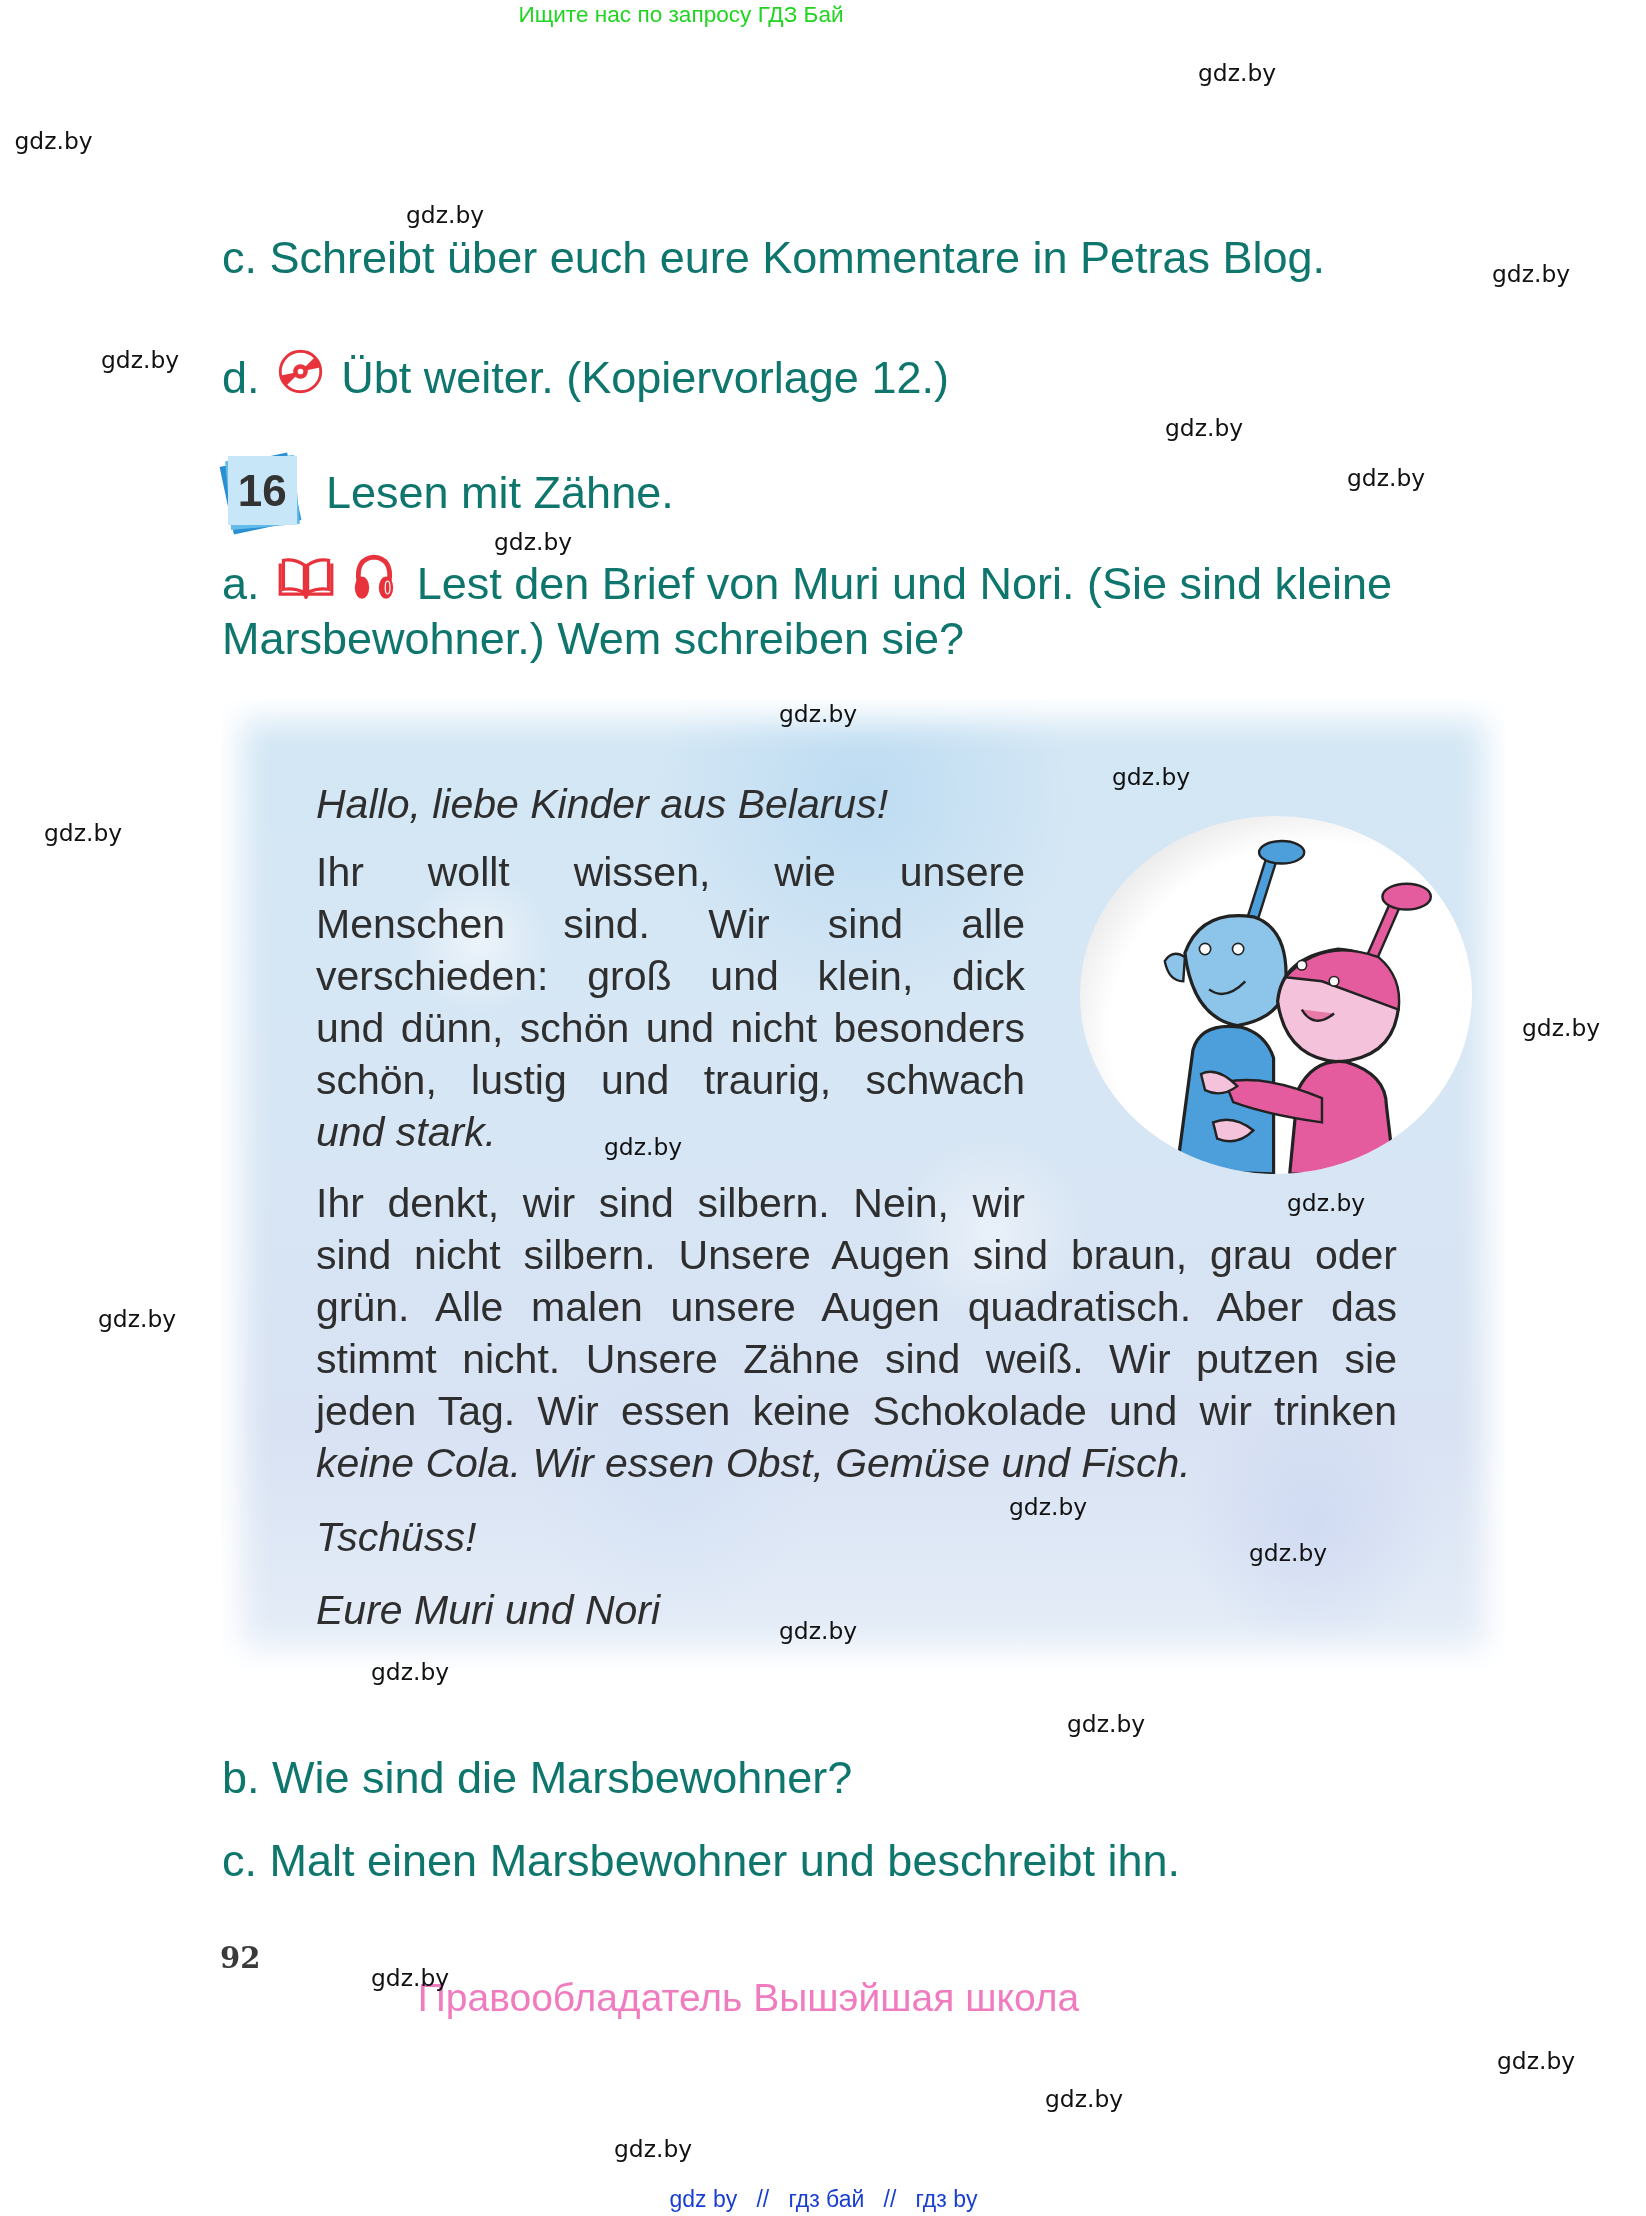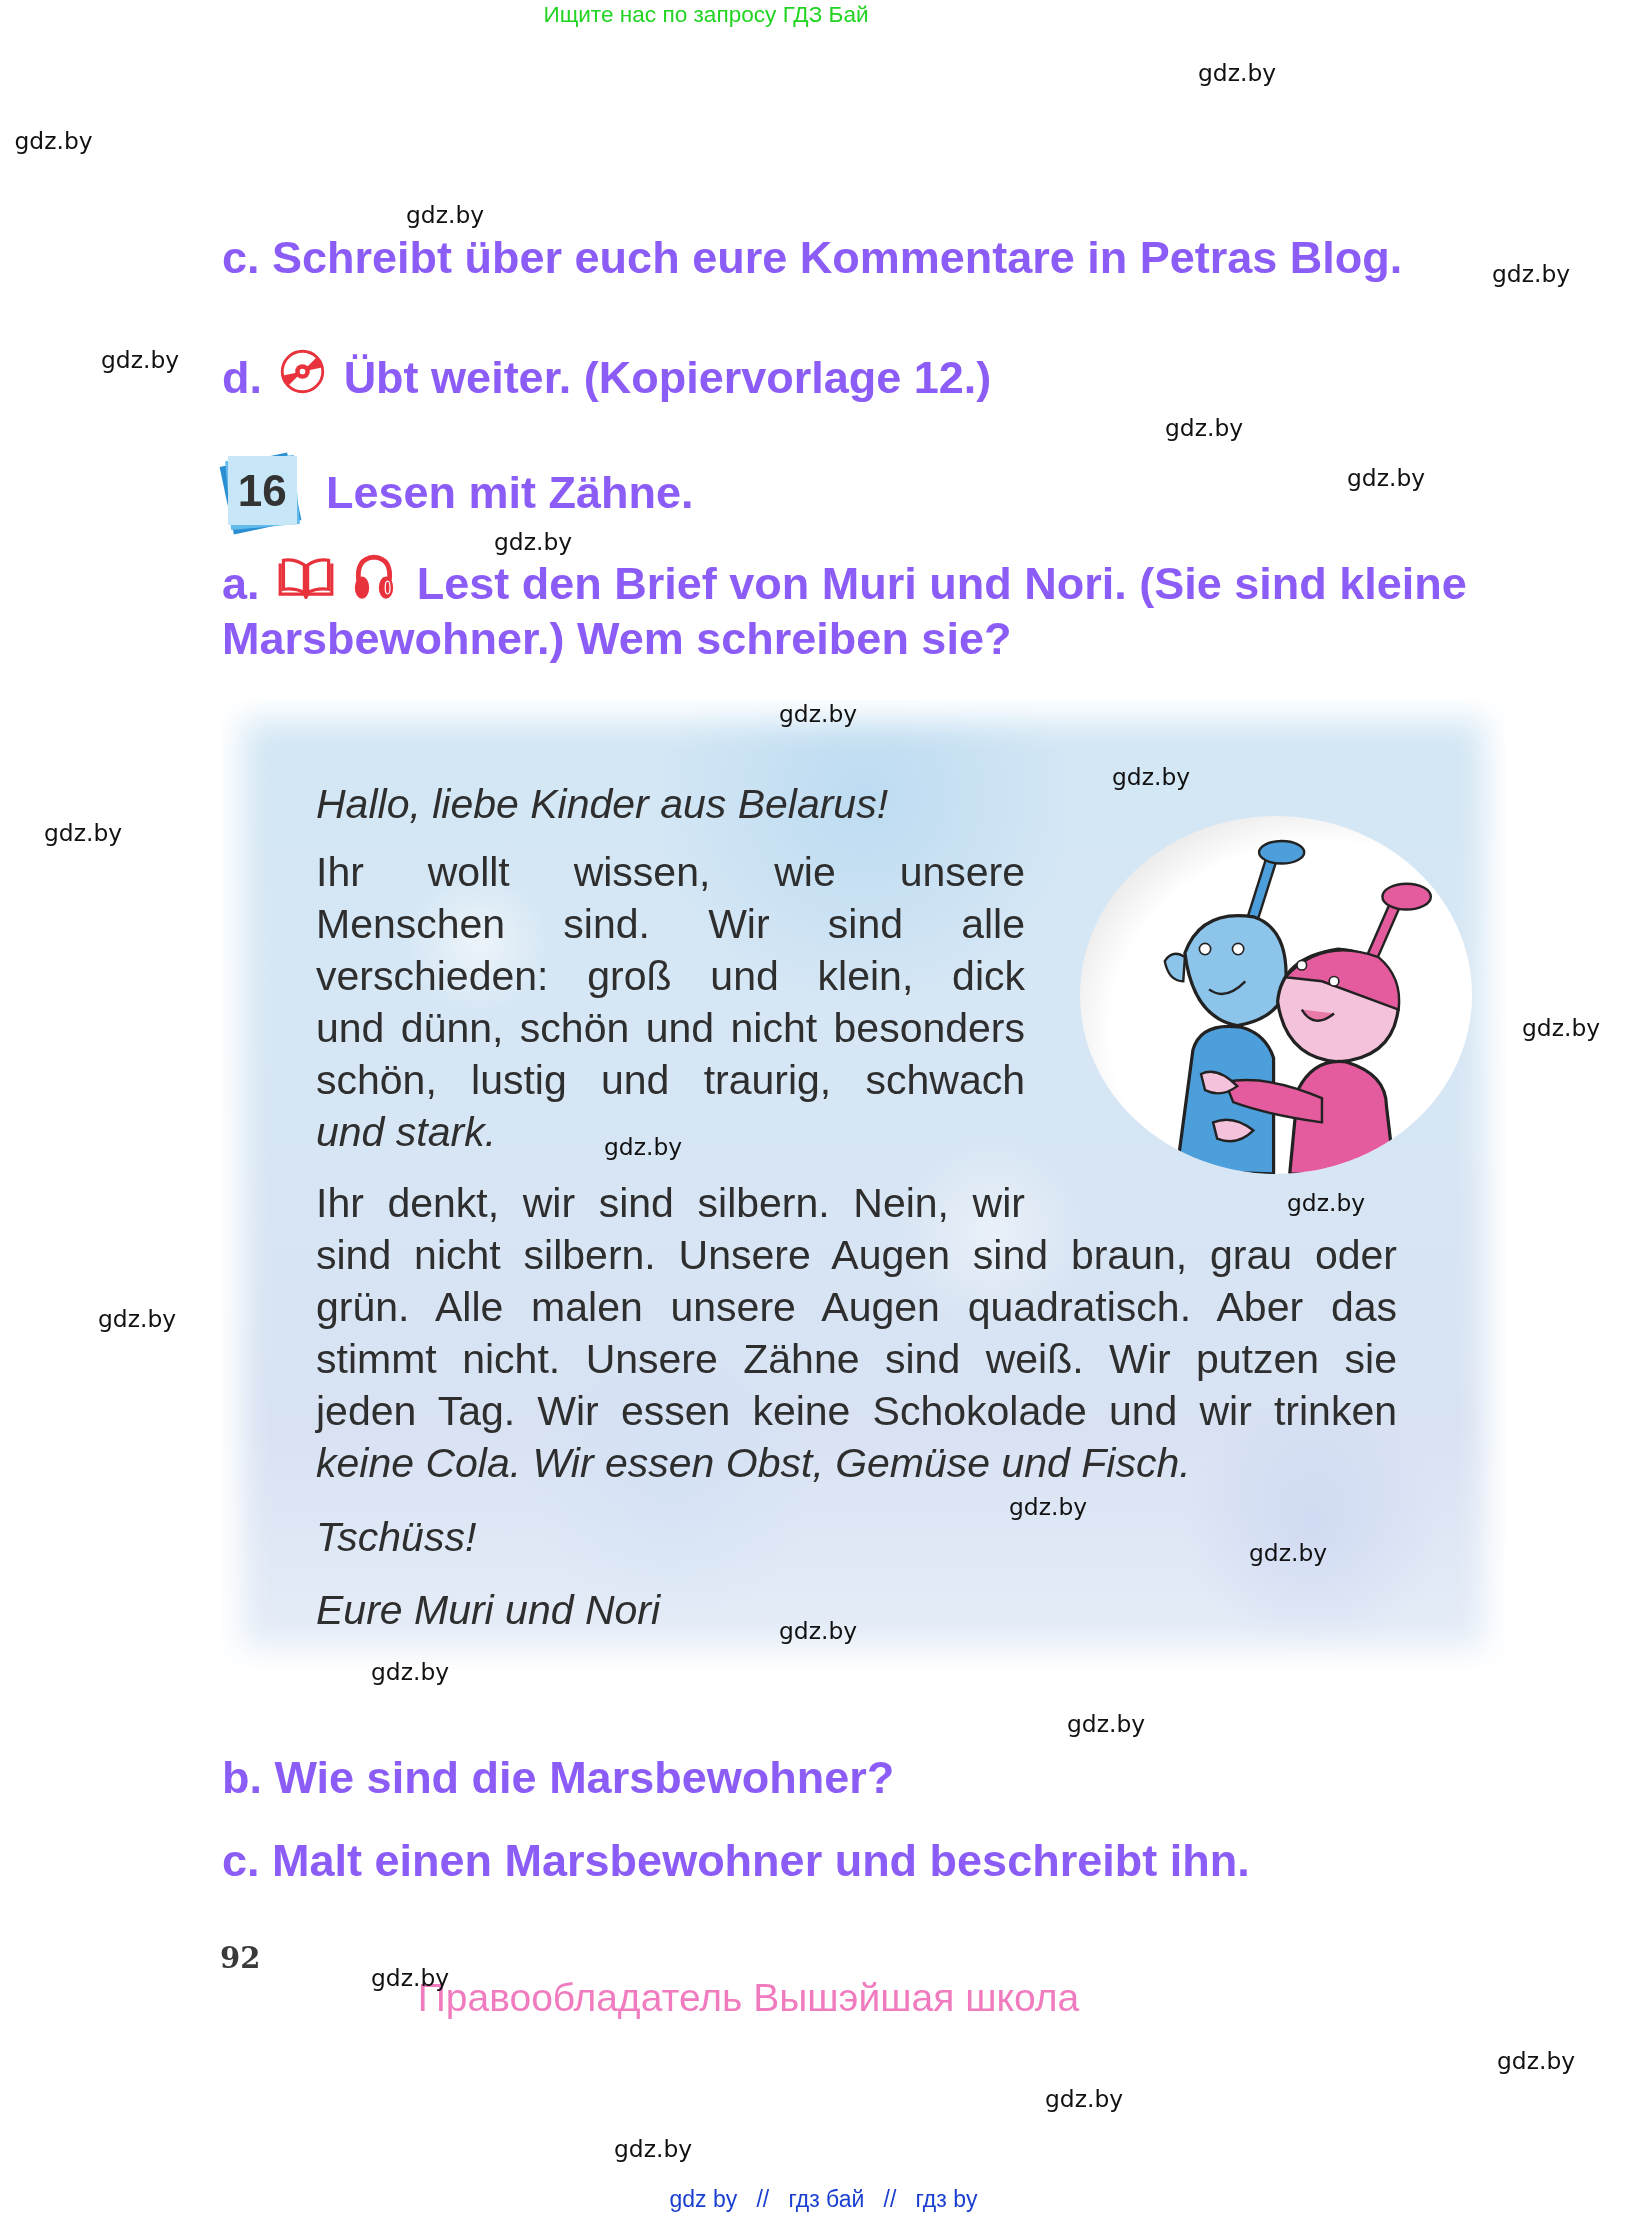--- a/index.html
+++ b/index.html
@@ -2,29 +2,29 @@
 <html style="font-size:13px"><head>
 <meta charset="utf-8">
 <style>
   html, body { margin:0; padding:0; }
   body {
     width:1647px; height:2216px; position:relative; overflow:hidden;
     background:#ffffff; font-family:"Liberation Sans", sans-serif; color:#393939;
   }
   .top-banner {
     position:absolute; left:0; top:1.6px; width:1362px; text-align:center;
-    font-size:22.6px; color:#22d422; font-family:"Liberation Sans", sans-serif;padding-left:25px;
+    font-size:22.6px; color:#22d422; font-family:"Liberation Sans", sans-serif;
   }
   .wm {
     position:absolute; font-size:23.4px; color:#111; line-height:1;
     font-family:"DejaVu Sans", sans-serif; letter-spacing:0;
   }
   .task {
-    position:absolute; left:222px; font-weight:bold; font-size:45px;
-    color:#8b5cf6; white-space:nowrap; line-height:1;
+    position:absolute; left:222px; font-weight:normal; font-size:45px;
+    color:#0f766e; white-space:nowrap; line-height:1;
   }
   .task .icon { display:inline-block; vertical-align:middle; }
   .badge { position:absolute; left:218px; top:448px; width:89px; height:89px; }
   .badge .sq { position:absolute; width:69px; height:69px; }
   .badge .sq1 { left:8px; top:11.3px; background:#2a8fd2; transform:rotate(-12deg); }
   .badge .sq2 { left:9.7px; top:9.7px; background:#62bbea; transform:rotate(-5deg); }
   .badge .sq3 { left:9.7px; top:8px; background:#c7e7f8; }
   .badge .num {
     position:absolute; left:9.7px; top:8px; width:69px; height:69px;
     display:flex; align-items:center; justify-content:center;

